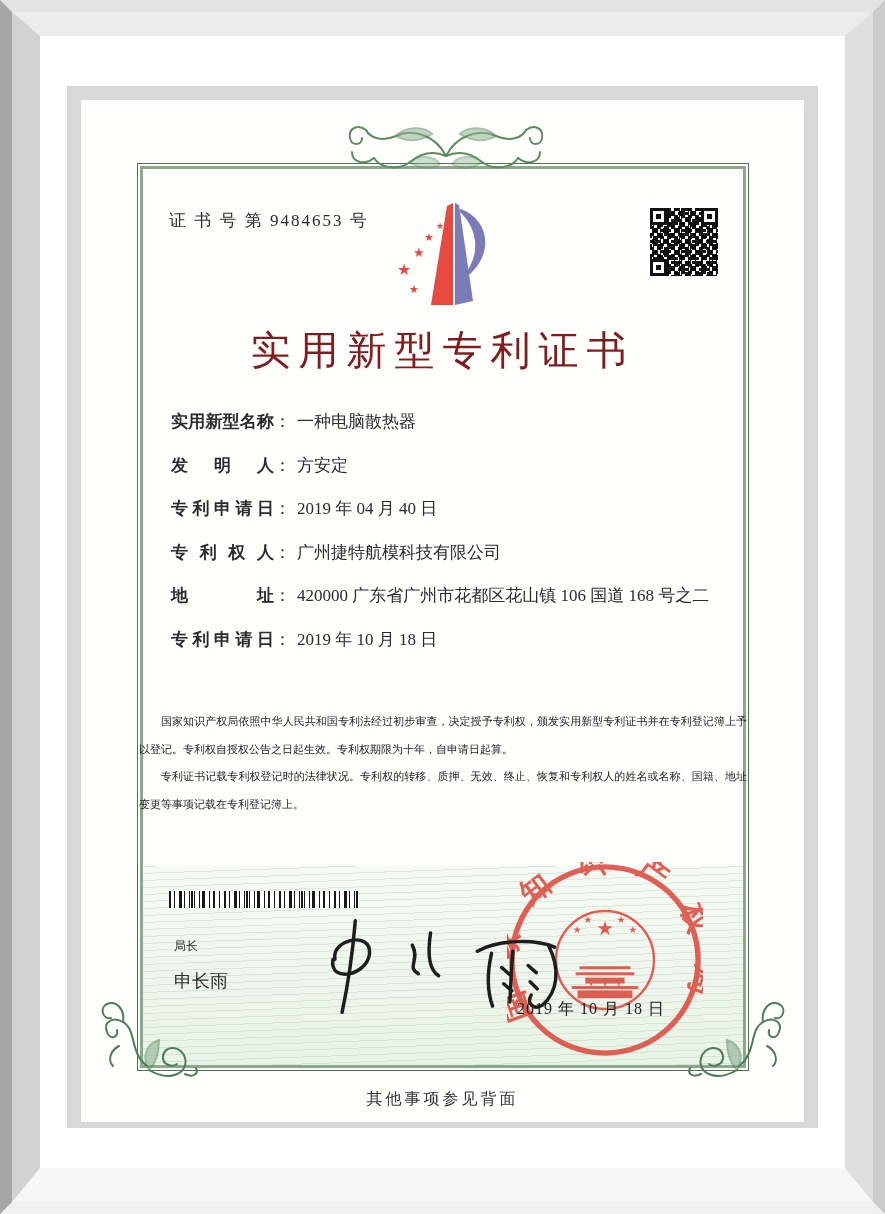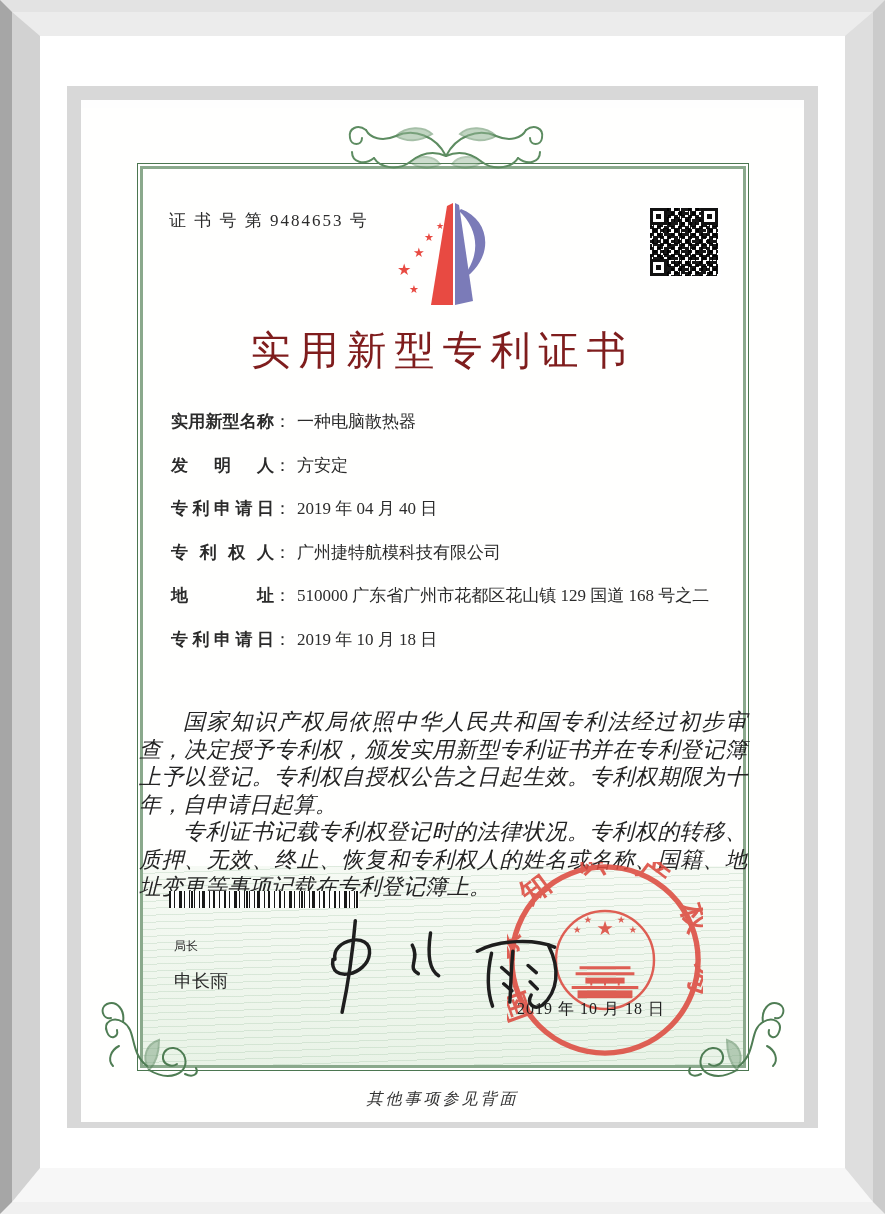--- a/index.html
+++ b/index.html
@@ -35,21 +35,21 @@
   .title { position:absolute; left:0; top:215px; width:100%; text-align:center;
     font-size:40px; letter-spacing:8px; color:#7f1d1d; z-index:4; }
 
   .fields { position:absolute; left:90px; top:302px; right:55px; z-index:4; font-size:17px; }
   .field-row { height:43.5px; position:relative; white-space:nowrap; }
   .flabel { display:inline-block; min-width:103px; text-align:justify; text-align-last:justify;font-weight:bold; }
   .fcolon { margin-right:6px; }
   .col2 { position:absolute; left:289px; top:0; }
 
   .paras { position:absolute; left:58px; top:600px; width:608px; z-index:4;
-    font-size:22px; line-height:27.5px; text-align:justify; font-style:italic; color:#242424; }
+    font-size:11px; line-height:27.5px; text-align:justify; color:#242424; }
   .paras p { text-indent:2em; }
 
   .barcode { position:absolute; left:88px; top:783px; width:190px; height:17px; z-index:4;
     background:
       repeating-linear-gradient(90deg,#181818 0 2px, rgba(0,0,0,0) 2px 11px),
       repeating-linear-gradient(90deg,#181818 0 1px, rgba(0,0,0,0) 1px 5px);
     background-color:#fff; }
 
   .director-title { position:absolute; left:93px; top:830px; font-size:12px; z-index:4;
     font-family:"Liberation Sans","DejaVu Sans",sans-serif; }
@@ -58,21 +58,21 @@
 
   .signature { position:absolute; left:195px; top:805px; width:305px; height:105px; z-index:6; }
 
   .seal { position:absolute; left:426px; top:754px; width:196px; height:196px; z-index:5; opacity:.88; }
   .seal-date { position:absolute; left:436px; top:891px; width:180px; z-index:6;
     font-size:16px; letter-spacing:1px; color:#1c1c1c; }
 
   .page-note { position:absolute; left:0; top:936px; width:100%; text-align:center;
     font-size:14px; letter-spacing:2px; z-index:4; }
   .back-note { position:absolute; left:0; top:981px; width:100%; text-align:center;
-    font-size:16px; letter-spacing:3px; font-style:italic; color:#333; z-index:4; }
+    font-size:16px; letter-spacing:3px; color:#333; z-index:4; }
 
   
   .logo { position:absolute; left:312px; top:93px; width:100px; height:110px; z-index:4; }
   .qr { position:absolute; left:566px; top:97px; width:74px; height:74px; z-index:4;
     background:#fff; padding:3px; }
   .qr-pattern { position:relative; width:100%; height:100%;
     background-image:
       repeating-conic-gradient(#161616 0% 25%, #ffffff 0% 50%),
       repeating-conic-gradient(#161616 0% 25%, #ffffff 0% 50%);
     background-size:7px 7px, 11px 11px; background-position:0 0, 2px 3px;
@@ -162,21 +162,21 @@
         <div class="field-row">
           <span class="flabel">发明人</span><span class="fcolon">：</span><span>方安定</span>
         </div>
         <div class="field-row">
           <span class="flabel">专利申请日</span><span class="fcolon">：</span><span>2019 年 04 月 40 日</span>
         </div>
         <div class="field-row">
           <span class="flabel">专利权人</span><span class="fcolon">：</span><span>广州捷特航模科技有限公司</span>
         </div>
         <div class="field-row">
-          <span class="flabel">地址</span><span class="fcolon">：</span><span>510000 广东省广州市花都区花山镇 129 国道 168 号之二</span>
+          <span class="flabel">地址</span><span class="fcolon">：</span><span>420000 广东省广州市花都区花山镇 106 国道 168 号之二</span>
         </div>
         <div class="field-row">
           <span class="flabel">专利申请日</span><span class="fcolon">：</span><span>2019 年 10 月 18 日</span>
         </div>
       </div>
 
       <div class="paras">
         <p>国家知识产权局依照中华人民共和国专利法经过初步审查，决定授予专利权，颁发实用新型专利证书并在专利登记簿上予以登记。专利权自授权公告之日起生效。专利权期限为十年，自申请日起算。</p>
         <p>专利证书记载专利权登记时的法律状况。专利权的转移、质押、无效、终止、恢复和专利权人的姓名或名称、国籍、地址变更等事项记载在专利登记簿上。</p>
       </div>

